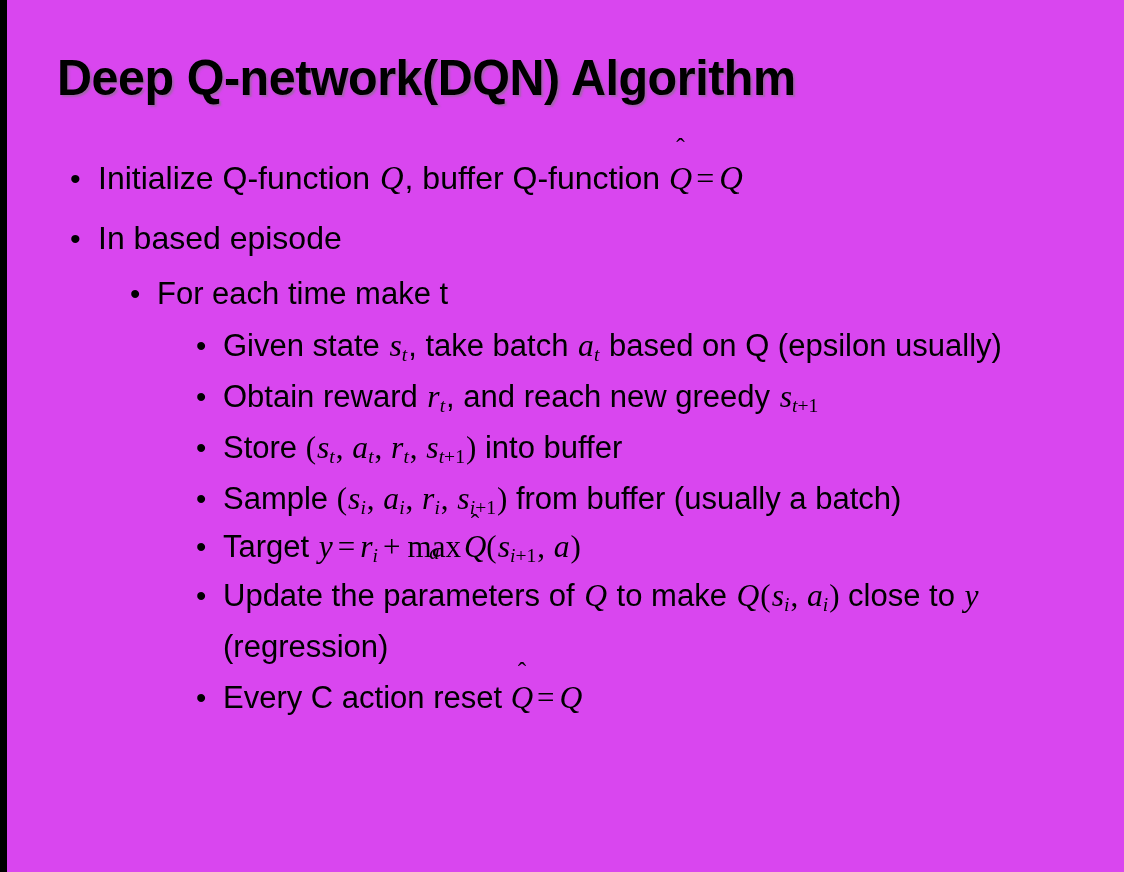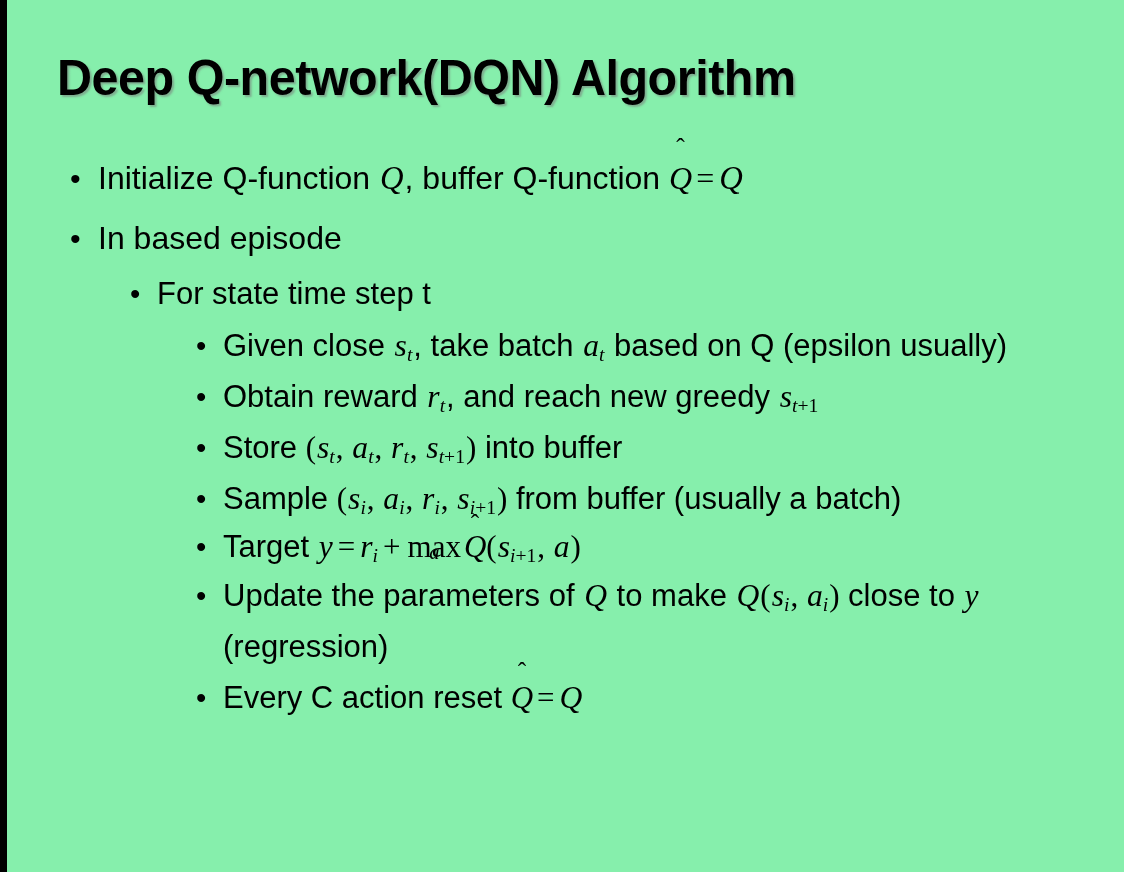--- a/index.html
+++ b/index.html
@@ -7,21 +7,21 @@
     padding: 0;
     background: #ffffff;
   }
   body {
     font-family: "Liberation Sans", sans-serif;
   }
   .slide {
     position: relative;
     width: 1124px;
     height: 872px;
-    background: #86efac;
+    background: #d946ef;
     overflow: hidden;
   }
   .left-bar {
     position: absolute;
     left: 0;
     top: 0;
     width: 7px;
     height: 872px;
     background: #000000;
   }
@@ -162,26 +162,26 @@
       <span class="bullet-text"><span>Initialize Q-function </span><span class="mathi">Q</span><span>, buffer Q-function </span><span class="hat-wrap"><span class="hat">̂</span><span>Q</span></span><span class="op">=</span><span class="mathi">Q</span></span>
     </div>
 
     <div class="bullet-row lvl1">
       <span class="bullet-dot">•</span>
       <span class="bullet-text">In based episode</span>
     </div>
 
     <div class="bullet-row lvl2">
       <span class="bullet-dot">•</span>
-      <span class="bullet-text">For state time step t</span>
-    </div>
-
-    <div class="bullet-row lvl3">
-      <span class="bullet-dot">•</span>
-      <span class="bullet-text"><span>Given close </span><span class="mathi"><span>s</span><sub>t</sub></span><span>, take batch </span><span class="mathi"><span>a</span><sub>t</sub></span><span> based on Q (epsilon usually)</span></span>
+      <span class="bullet-text">For each time make t</span>
+    </div>
+
+    <div class="bullet-row lvl3">
+      <span class="bullet-dot">•</span>
+      <span class="bullet-text"><span>Given state </span><span class="mathi"><span>s</span><sub>t</sub></span><span>, take batch </span><span class="mathi"><span>a</span><sub>t</sub></span><span> based on Q (epsilon usually)</span></span>
     </div>
 
     <div class="bullet-row lvl3">
       <span class="bullet-dot">•</span>
       <span class="bullet-text"><span>Obtain reward </span><span class="mathi"><span>r</span><sub>t</sub></span><span>, and reach new greedy </span><span class="mathi"><span>s</span><sub><span>t</span><span class="num">+1</span></sub></span></span>
     </div>
 
     <div class="bullet-row lvl3">
       <span class="bullet-dot">•</span>
       <span class="bullet-text"><span>Store </span><span class="paren">(</span><span class="mathi"><span>s</span><sub>t</sub></span><span class="mathr">, </span><span class="mathi"><span>a</span><sub>t</sub></span><span class="mathr">, </span><span class="mathi"><span>r</span><sub>t</sub></span><span class="mathr">, </span><span class="mathi"><span>s</span><sub><span>t</span><span class="num">+1</span></sub></span><span class="paren">)</span><span> into buffer</span></span>

